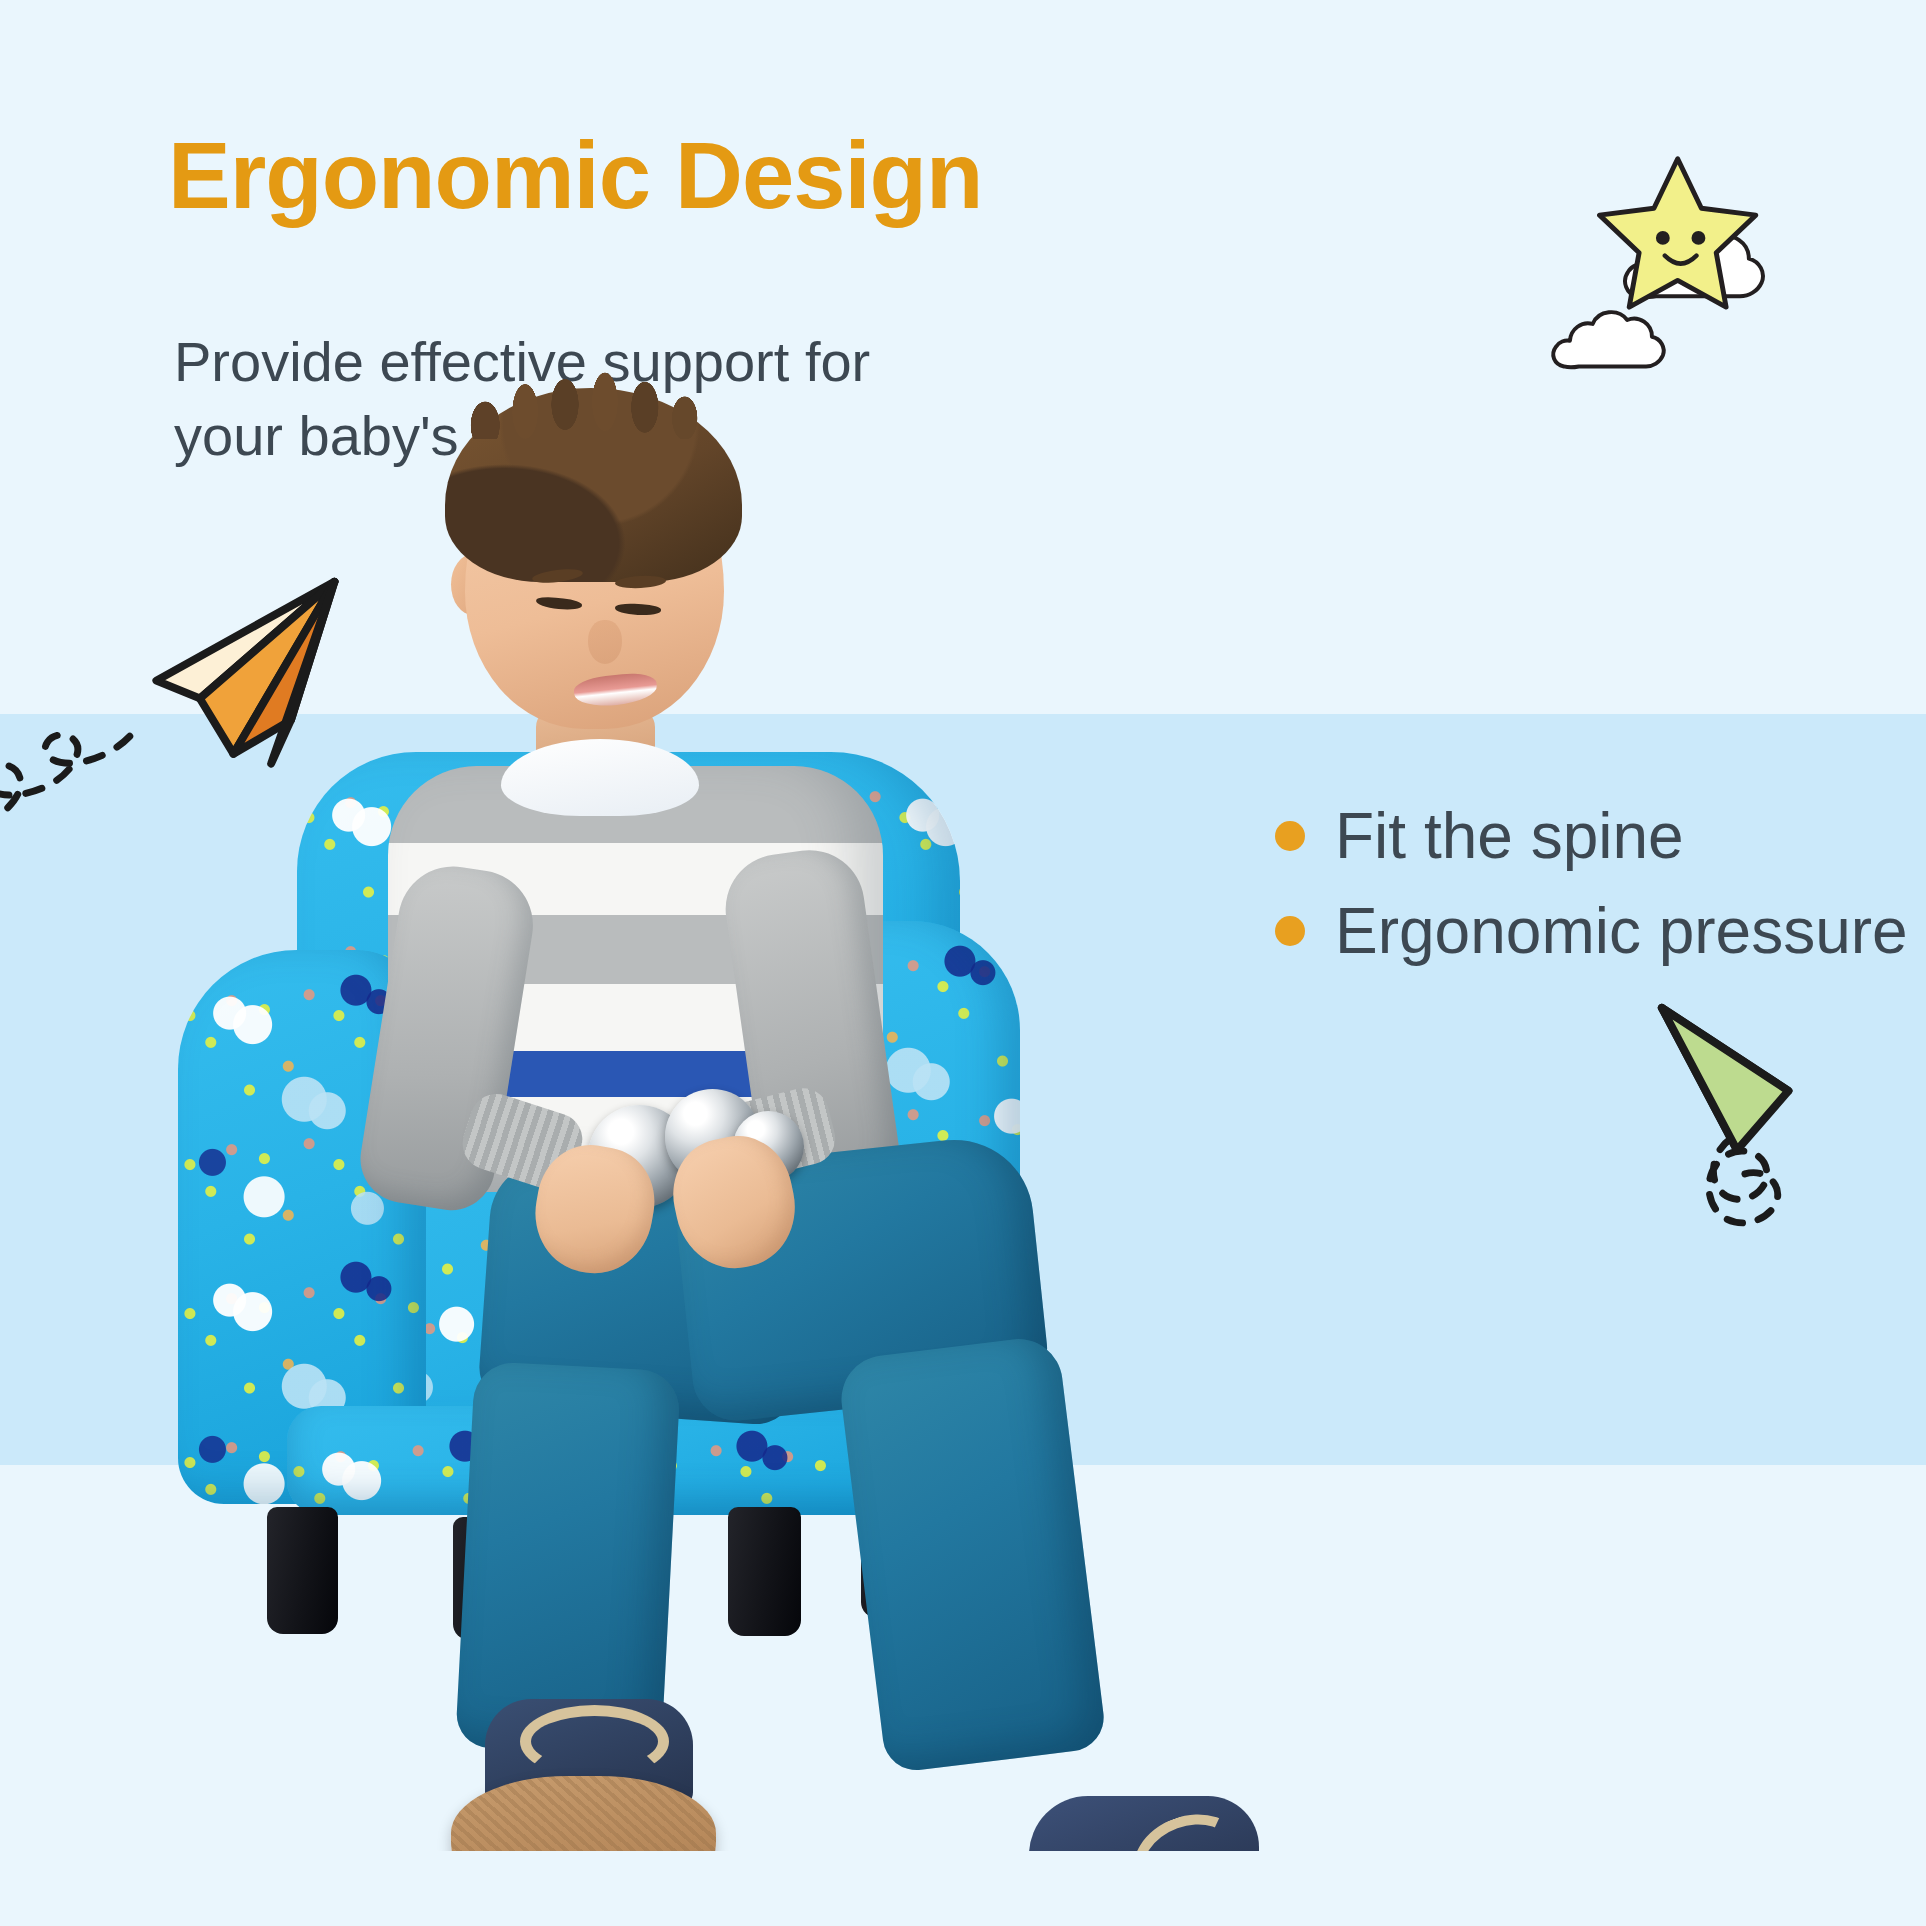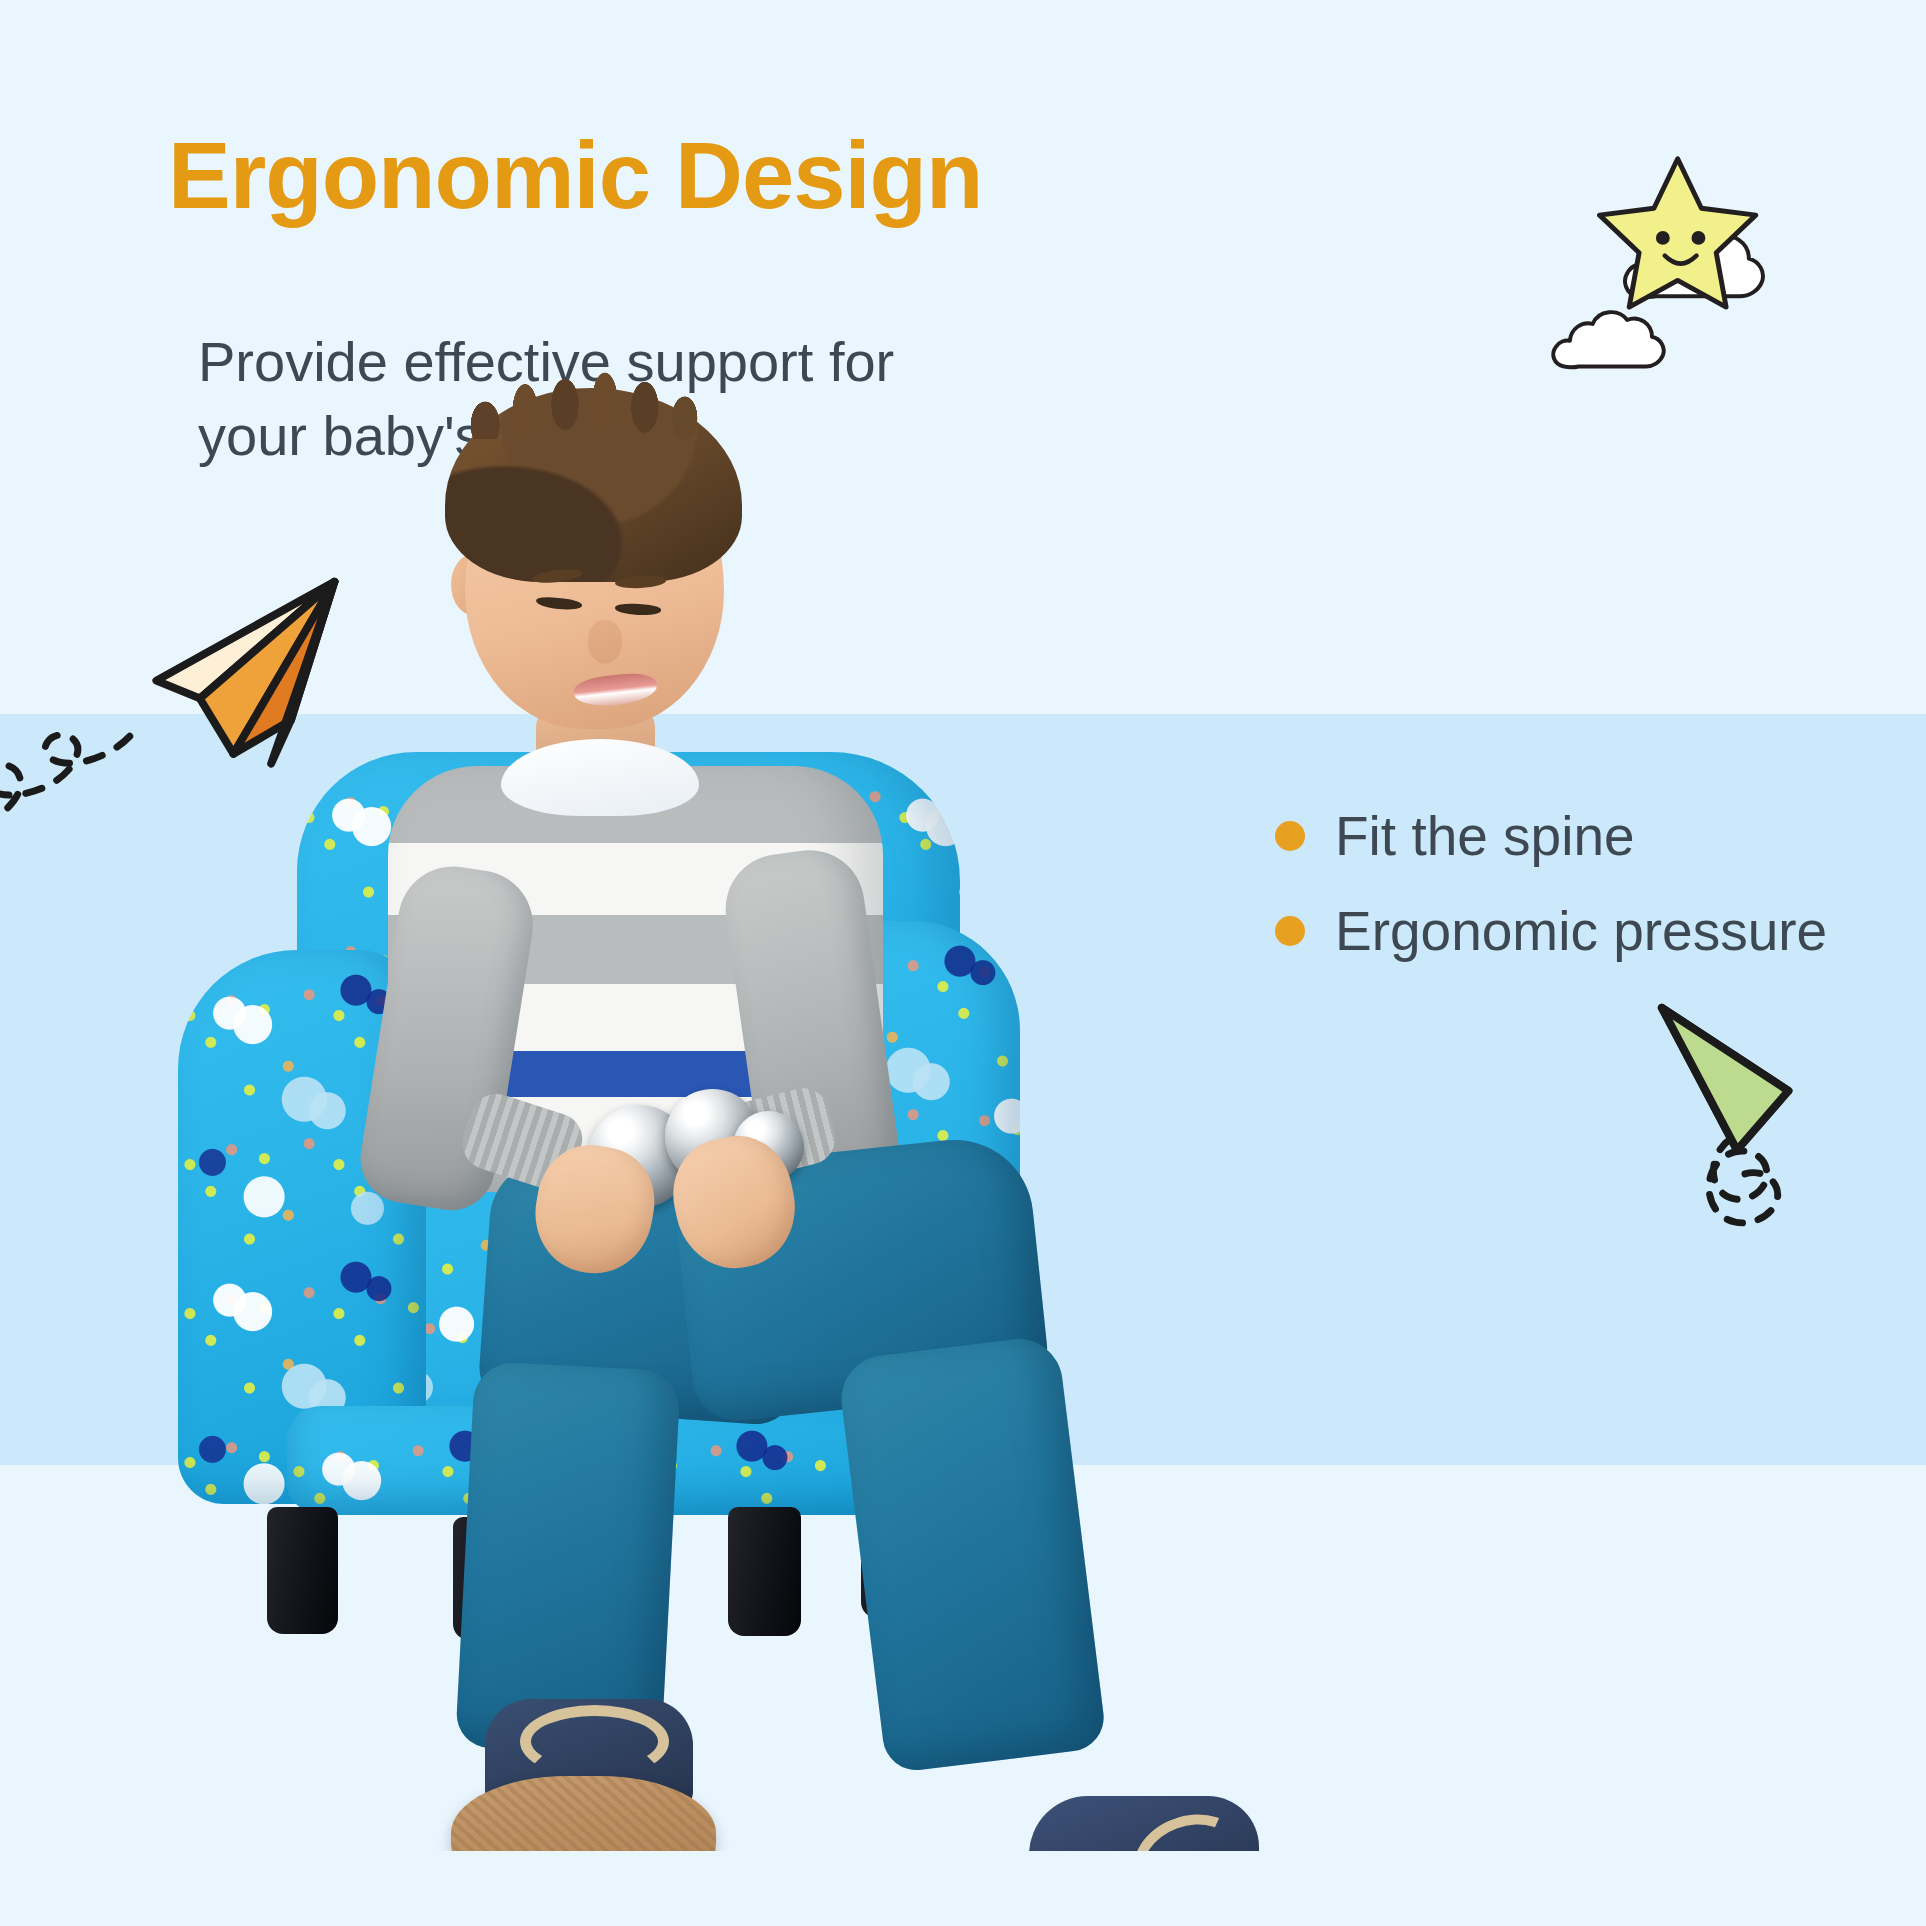--- a/index.html
+++ b/index.html
@@ -21,30 +21,30 @@
   .headline{
     position:absolute;left:168px;top:127px;
     font-size:94px;font-weight:bold;color:#e49a13;
     letter-spacing:-1px;line-height:1.05;white-space:nowrap;
   }
   .subhead{
     position:absolute;left:174px;top:325px;
     font-size:56px;color:#3d4852;line-height:1.32;
     font-weight:300;max-width:891px;
   }
-  .subhead .ln{display:block;margin-left:24px;}
+  .subhead .ln{display:block;}
 
   
   .bullets{position:absolute;left:1275px;top:788px;}
   .bullet-row{display:flex;align-items:center;height:95px;}
   .bullet-dot{
     width:30px;height:30px;border-radius:50%;
     background:#e8a020;flex:0 0 auto;margin-right:30px;
   }
-  .bullet-text{font-size:55px;color:#3d4852;font-weight:300;white-space:nowrap;}
+  .bullet-text{font-size:64px;color:#3d4852;font-weight:300;white-space:nowrap;}
 
   
   .doodle{position:absolute;}
   #star-cloud{left:1544px;top:139px;width:297px;height:267px;}
   #plane-orange{left:-30px;top:554px;width:436px;height:277px;}
   #plane-green{left:1624px;top:990px;width:317px;height:267px;}
 
   
   #photo{position:absolute;left:168px;top:396px;width:1109px;height:1531px;}
 

